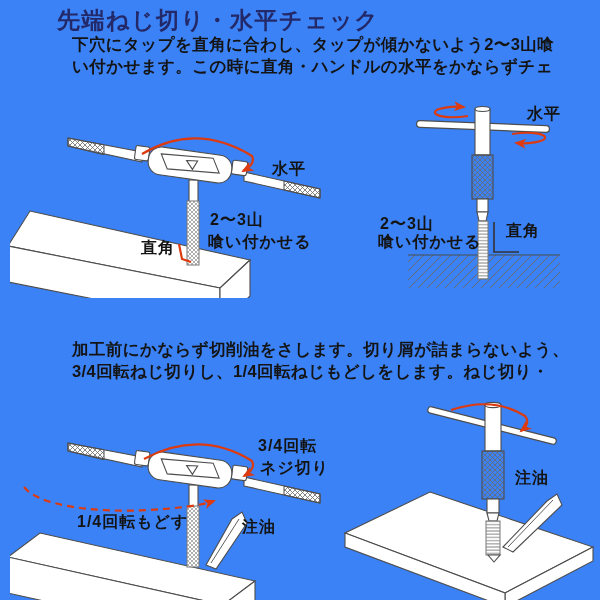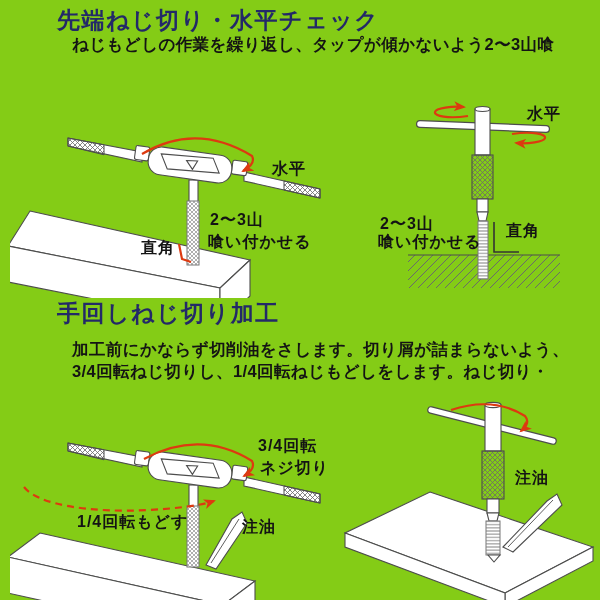--- a/index.html
+++ b/index.html
@@ -1,16 +1,16 @@
 <!DOCTYPE html>
 <html><head>
 <meta charset="utf-8">
 <style>
   html,body{margin:0;padding:0;background:#fff;}
-  .page{position:relative;width:600px;height:600px;background:#84cc16;overflow:hidden;
+  .page{position:relative;width:600px;height:600px;background:#3b82f6;overflow:hidden;
         font-family:"Liberation Sans",sans-serif;color:#111;}
   .section-heading{position:absolute;left:57px;margin:0;font-size:23px;font-weight:bold;
         color:#232968;letter-spacing:1.5px;white-space:nowrap;}
   #heading1{top:5px;}
   #heading2{top:298px;}
   .body-text{position:absolute;left:72px;margin:0;font-size:16.5px;font-weight:600;
         color:#141414;letter-spacing:0.4px;line-height:22.3px;}
   #body1{top:33px;}
   #body2{top:338px;}
   .body-text .line{display:block;white-space:nowrap;}
@@ -46,21 +46,22 @@
       </pattern>
       <pattern id="pHatch" width="9" height="9" patternUnits="userSpaceOnUse">
         <path d="M-1,10 L10,-1" stroke="#6a6a6a" stroke-width="1" fill="none"></path>
       </pattern>
     </defs>
   </svg>
 
   <h2 id="heading1" class="section-heading">先端ねじ切り・水平チェック</h2>
 
   <p id="body1" class="body-text">
-    <span class="line">ねじもどしの作業を繰り返し、タップが傾かないよう2〜3山喰</span>
+    <span class="line">下穴にタップを直角に合わし、タップが傾かないよう2〜3山喰</span>
+    <span class="line">い付かせます。この時に直角・ハンドルの水平をかならずチェ</span>
   </p>
 
   <svg id="diagA" class="diag" width="320" height="188" viewBox="0 0 320 188">
 
     <g>
       <polygon class="lineart" points="20,101 240,150 210,178 -2,136"></polygon>
       <polygon class="lineart" points="-2,136 210,178 210,214 -2,172"></polygon>
       <polygon class="lineart" points="240,150 210,178 210,214 240,186"></polygon>
     </g>
 
@@ -124,21 +125,20 @@
 
     <path class="redstroke" stroke-width="2" d="M118,21 C98,24 84,21 85,17 C86,13 102,11 114,12" marker-end="url(#arrowRed)"></path>
     <path class="redstroke" stroke-width="2" d="M162,39 C182,36 196,39 195,43 C194,47 178,49 166,48" marker-end="url(#arrowRed)"></path>
 
     <text x="177" y="24">水平</text>
     <text x="30" y="134">2〜3山</text>
     <text x="28" y="152">喰い付かせる</text>
     <text x="156" y="141">直角</text>
   </svg>
 
-  <h2 id="heading2" class="section-heading">手回しねじ切り加工</h2>
 
   <p id="body2" class="body-text">
     <span class="line">加工前にかならず切削油をさします。切り屑が詰まらないよう、</span>
     <span class="line">3/4回転ねじ切りし、1/4回転ねじもどしをします。ねじ切り・</span>
   </p>
 
   <svg id="diagC" class="diag" width="320" height="185" viewBox="0 0 320 185">
 
     <g>
       <polygon class="lineart" points="30,118 245,166 213,190 -2,142"></polygon>

